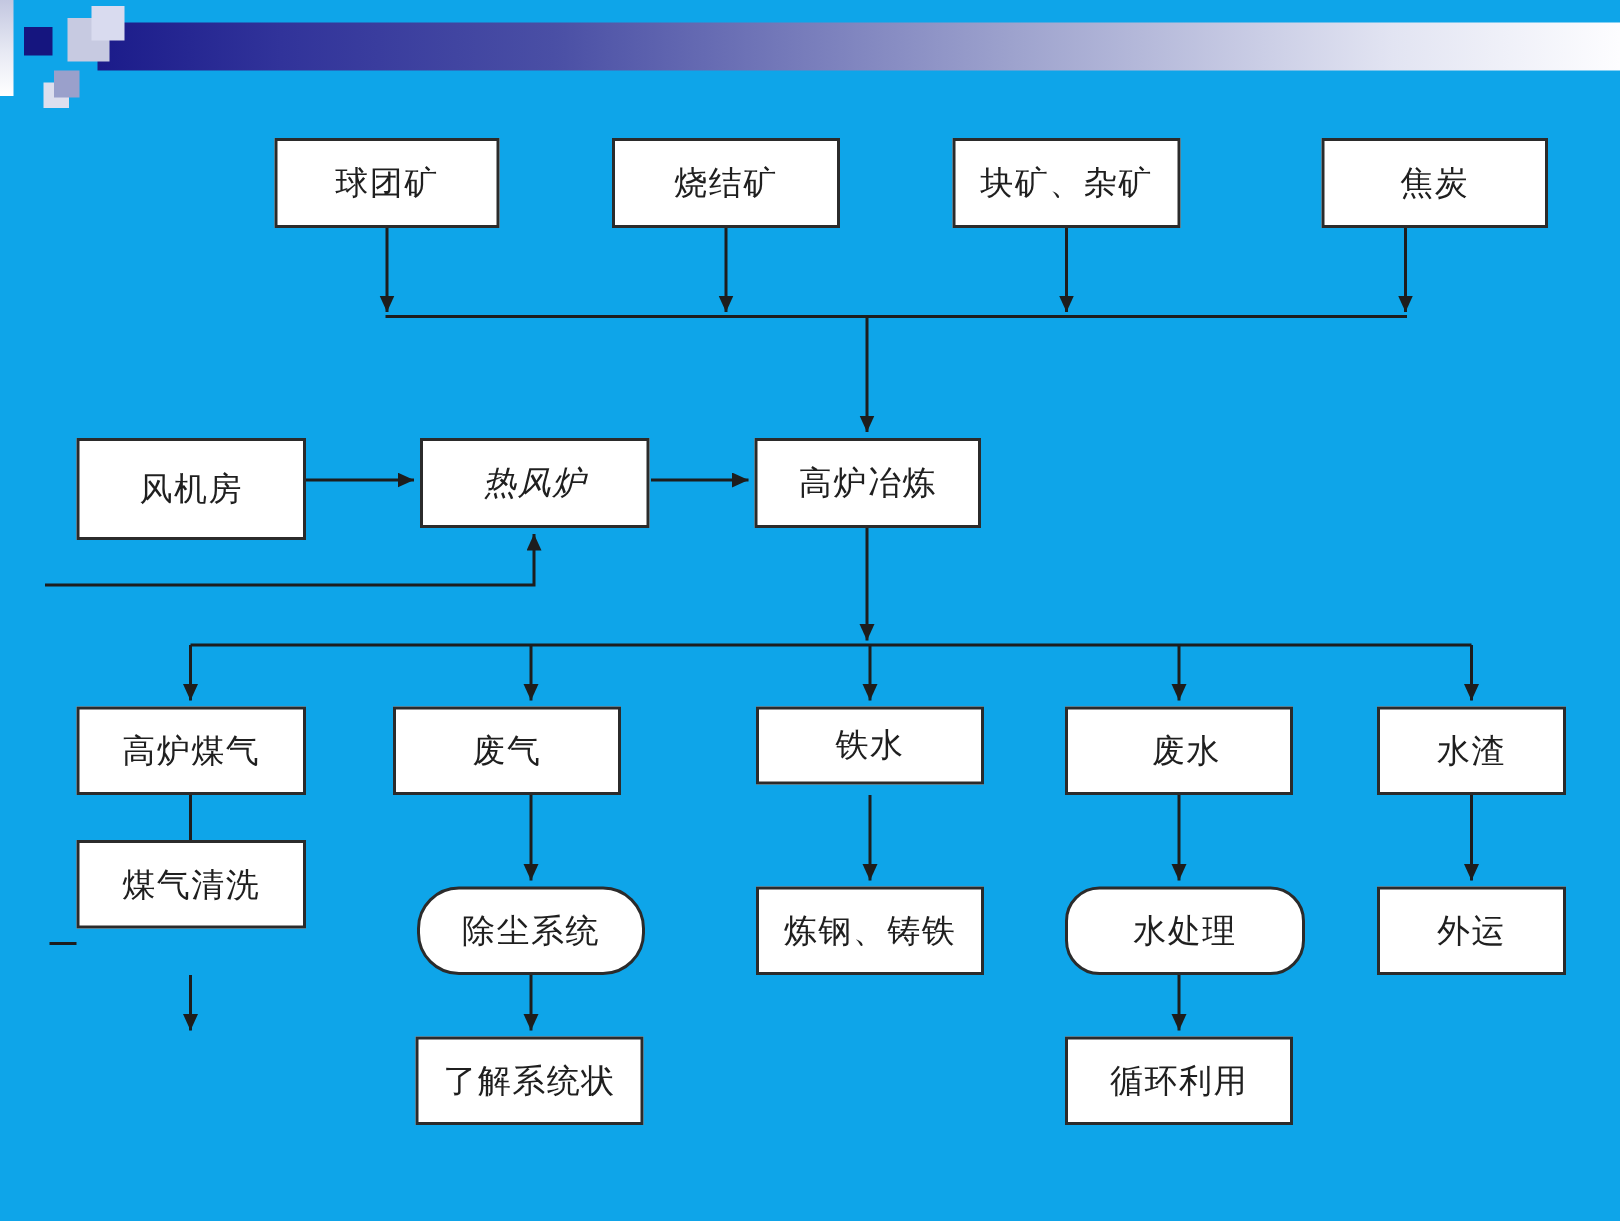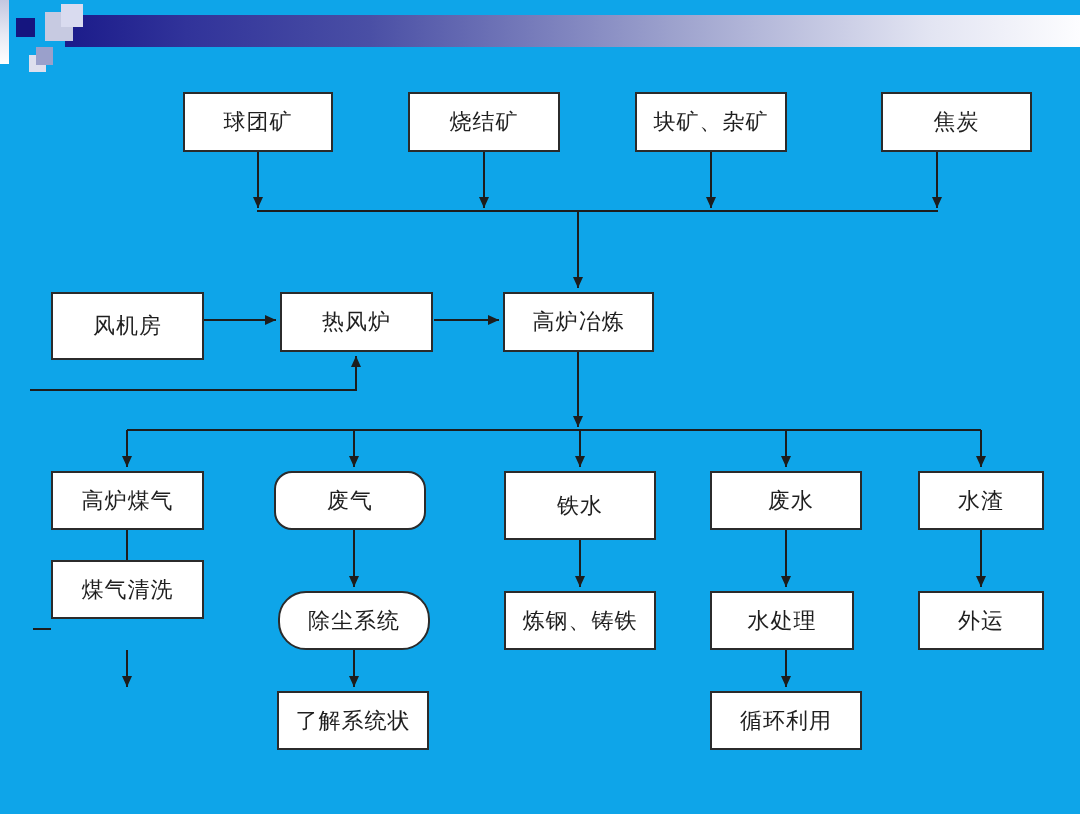--- a/index.html
+++ b/index.html
@@ -107,31 +107,31 @@
       <line x1="33" y1="629" x2="51" y2="629"></line>
     </g>
   </svg>
 
   <div class="node" style="left:183px; top:92px;  width:150px; height:60px;">球团矿</div>
   <div class="node" style="left:408px; top:92px;  width:152px; height:60px;">烧结矿</div>
   <div class="node" style="left:635px; top:92px;  width:152px; height:60px;">块矿、杂矿</div>
   <div class="node" style="left:845px; top:92px;  width:151px; height:60px;margin-left:36px;">焦炭</div>
 
   <div class="node" style="left:51px;  top:292px; width:153px; height:68px;">风机房</div>
-  <div class="node" style="left:280px; top:292px; width:153px; height:60px;">热风炉</div>
+  <div class="node" style="left:280px; top:292px; width:153px; height:60px;font-style:italic;">热风炉</div>
   <div class="node" style="left:503px; top:292px; width:151px; height:60px;">高炉冶炼</div>
 
   <div class="node" style="left:51px;  top:471px; width:153px; height:59px;">高炉煤气</div>
-  <div class="node" style="left:274px; top:471px; width:152px; height:59px;border-radius:18px;">废气</div>
-  <div class="node" style="left:504px; top:471px; width:152px; height:69px;">铁水</div>
+  <div class="node" style="left:262px; top:471px; width:152px; height:59px;">废气</div>
+  <div class="node" style="left:504px; top:471px; width:152px; height:52px;">铁水</div>
   <div class="node" style="left:710px; top:471px; width:152px; height:59px;padding-left:10px;">废水</div>
   <div class="node" style="left:918px; top:471px; width:126px; height:59px;">水渣</div>
 
   <div class="node" style="left:51px;  top:560px; width:153px; height:59px;">煤气清洗</div>
   <div class="node" style="left:278px; top:591px; width:152px; height:59px;border-radius:28px;">除尘系统</div>
   <div class="node" style="left:504px; top:591px; width:152px; height:59px;">炼钢、铸铁</div>
-  <div class="node" style="left:710px; top:591px; width:144px; height:59px;">水处理</div>
+  <div class="node" style="left:710px; top:591px; width:160px; height:59px;border-radius:23px;">水处理</div>
   <div class="node" style="left:918px; top:591px; width:126px; height:59px;">外运</div>
 
   <div class="node" style="left:277px; top:691px; width:152px; height:59px;">了解系统状</div>
   <div class="node" style="left:710px; top:691px; width:152px; height:59px;">循环利用</div>
 
 </div>
 
 </body></html>

